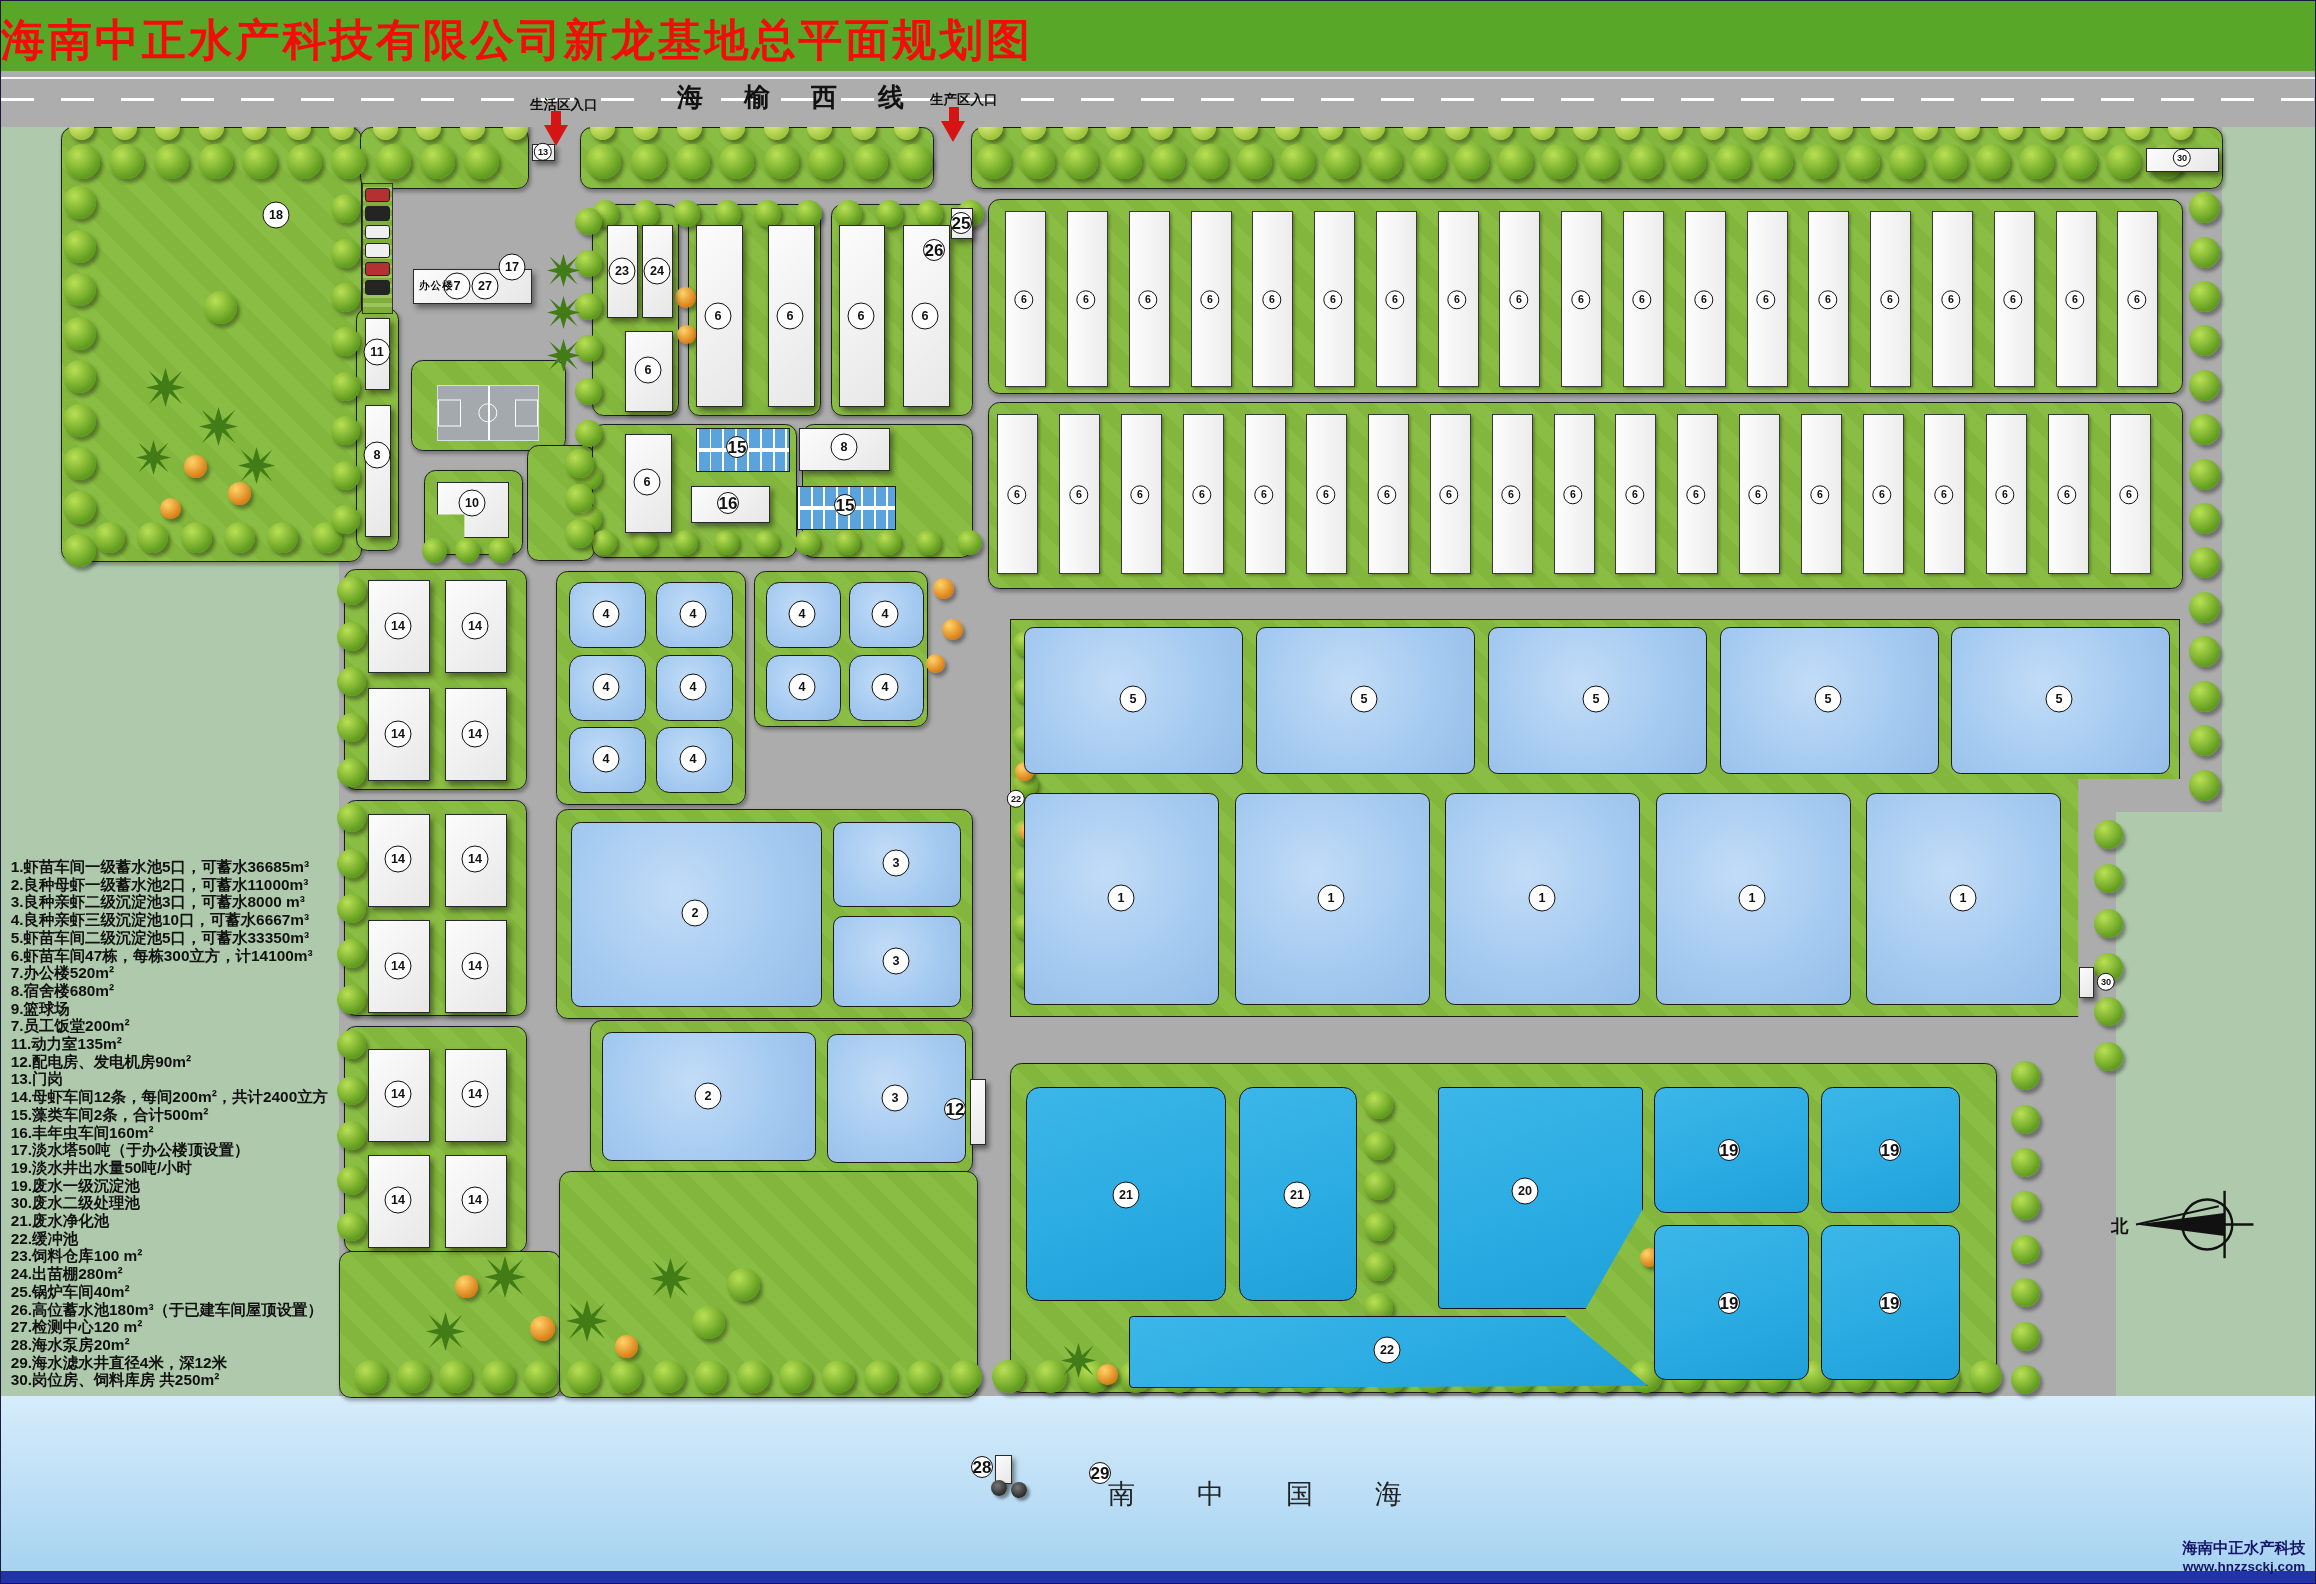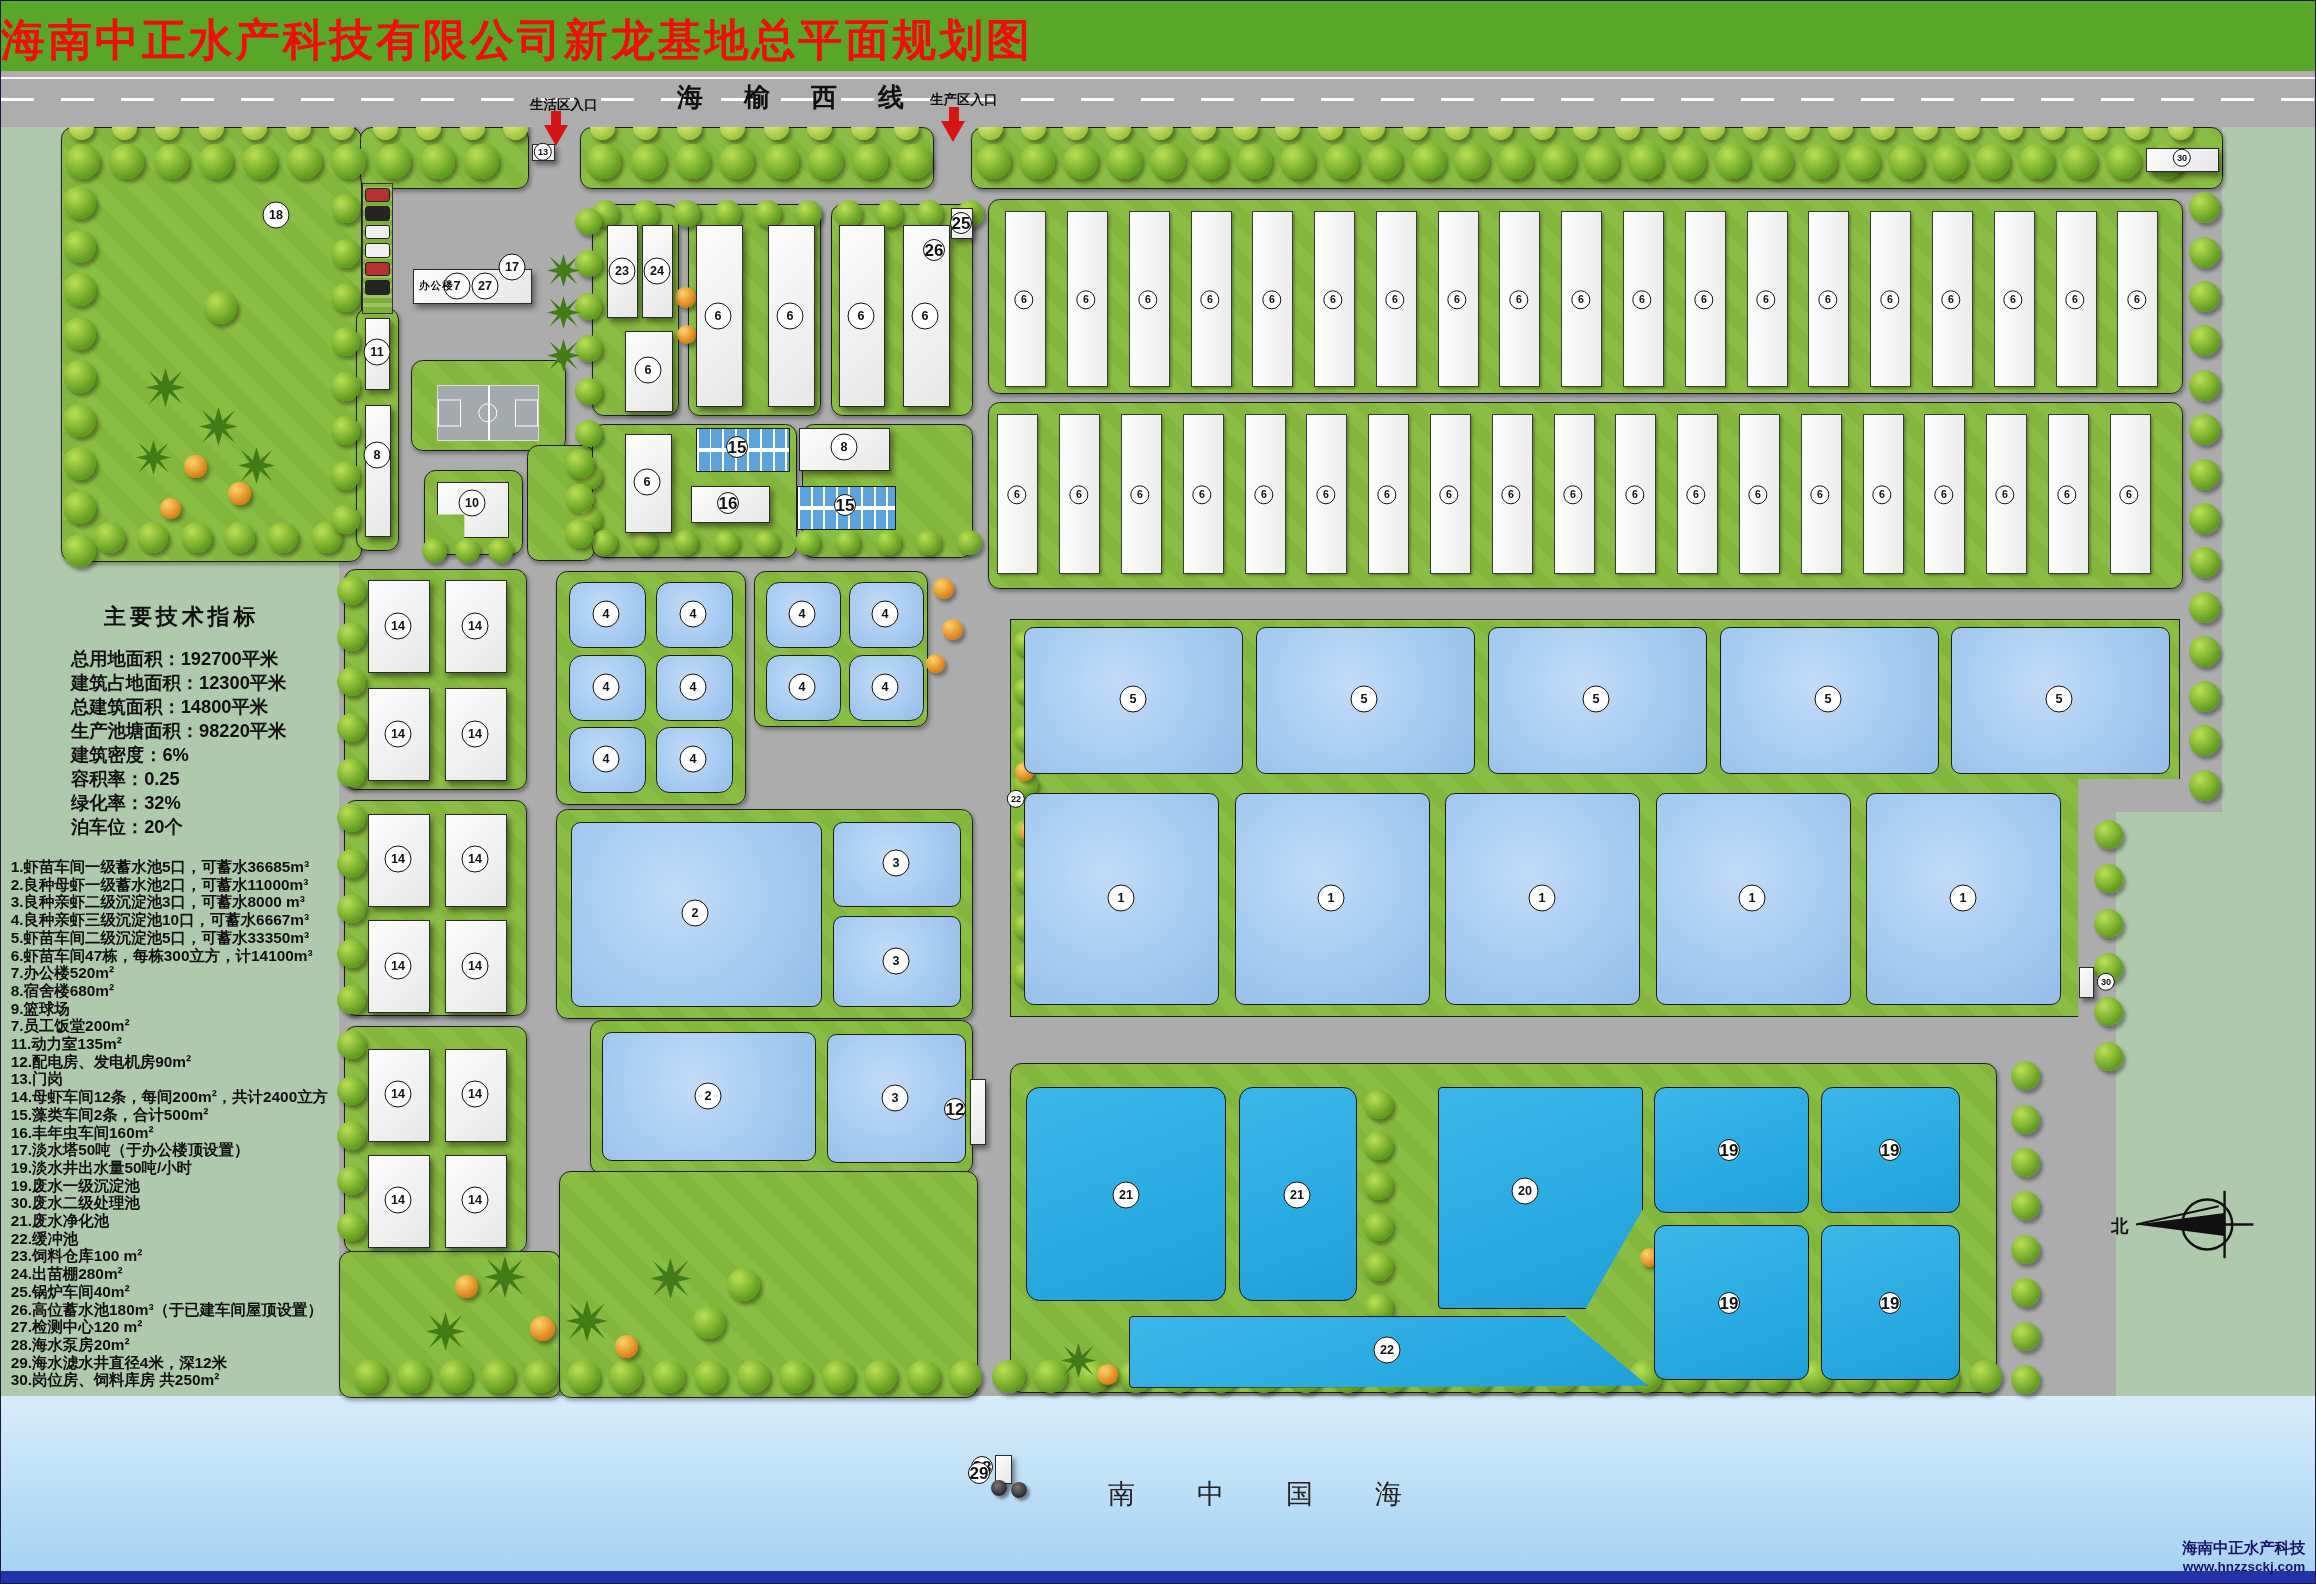--- a/index.html
+++ b/index.html
@@ -598,21 +598,21 @@
       <div class="lbl b" style="left: 1296px; top: 1194px;">21</div>
       <div class="lbl b" style="left: 1524px; top: 1190px;">20</div>
       <div class="lbl m" style="left: 1728px; top: 1149px;">19</div>
       <div class="lbl m" style="left: 1889px; top: 1149px;">19</div>
       <div class="lbl m" style="left: 1728px; top: 1302px;">19</div>
       <div class="lbl m" style="left: 1889px; top: 1302px;">19</div>
       <div class="lbl b" style="left: 1386px; top: 1349px;">22</div>
       <div class="lbl t" style="left: 2181px; top: 157px;">30</div>
       <div class="lbl t" style="left: 2105px; top: 981px;">30</div>
       <div class="lbl m" style="left: 981px; top: 1466px;">28</div>
-      <div class="lbl m" style="left: 978px; top: 1472px;">29</div>
+      <div class="lbl m" style="left: 1099px; top: 1472px;">29</div>
       <div class="well" style="left: 990px; top: 1479px; width: 16.4px; height: 16.4px;"></div>
       <div class="well" style="left: 1010px; top: 1481px; width: 16.4px; height: 16.4px;"></div>
     </div>
 
   <div id="titleband">
     <div id="title">海南中正水产科技有限公司新龙基地总平面规划图</div>
   </div>
 
   <div id="roadband">
     <div class="roadline-solid"></div>
@@ -638,33 +638,20 @@
       <div class="car" style="background: rgb(181, 49, 49);"></div>
       <div class="car" style="background: rgb(36, 36, 36);"></div>
       <div class="car" style="background: rgb(239, 239, 239);"></div>
       <div class="car" style="background: rgb(239, 239, 239);"></div>
       <div class="car" style="background: rgb(181, 49, 49);"></div>
       <div class="car" style="background: rgb(36, 36, 36);"></div>
     </div>
 
   <div id="officetext">办公楼</div>
 
-  <div id="tech">
-    <div class="t">主要技术指标</div>
-    <div id="techlines">
-        <div class="ln">总用地面积：192700平米</div>
-        <div class="ln">建筑占地面积：12300平米</div>
-        <div class="ln">总建筑面积：14800平米</div>
-        <div class="ln">生产池塘面积：98220平米</div>
-        <div class="ln">建筑密度：6%</div>
-        <div class="ln">容积率：0.25</div>
-        <div class="ln">绿化率：32%</div>
-        <div class="ln">泊车位：20个</div>
-      </div>
-  </div>
 
   <div id="legend">
       <div class="ln">1.虾苗车间一级蓄水池5口，可蓄水36685m³</div>
       <div class="ln">2.良种母虾一级蓄水池2口，可蓄水11000m³</div>
       <div class="ln">3.良种亲虾二级沉淀池3口，可蓄水8000 m³</div>
       <div class="ln">4.良种亲虾三级沉淀池10口，可蓄水6667m³</div>
       <div class="ln">5.虾苗车间二级沉淀池5口，可蓄水33350m³</div>
       <div class="ln">6.虾苗车间47栋，每栋300立方，计14100m³</div>
       <div class="ln">7.办公楼520m²</div>
       <div class="ln">8.宿舍楼680m²</div>

